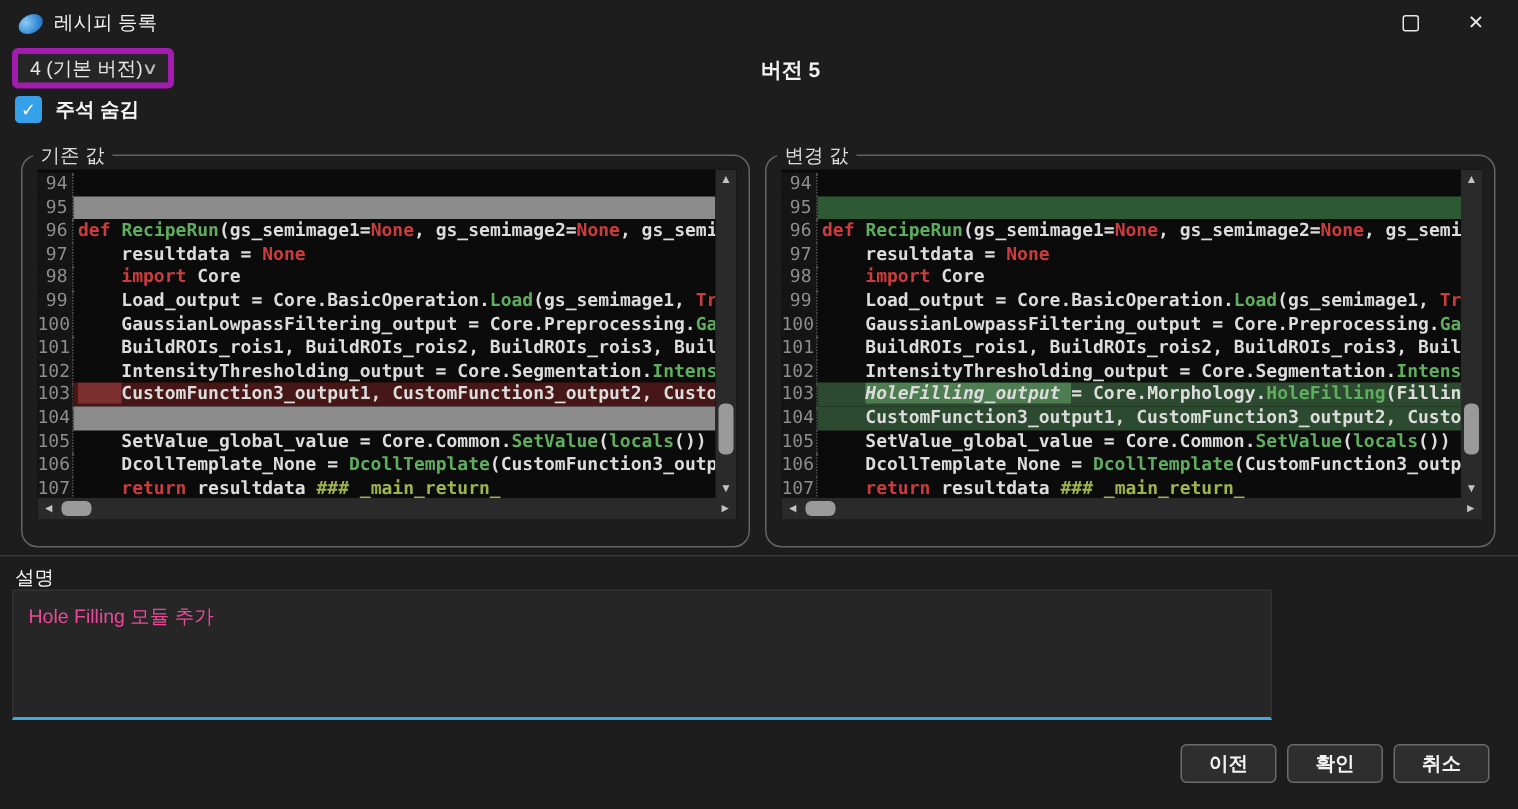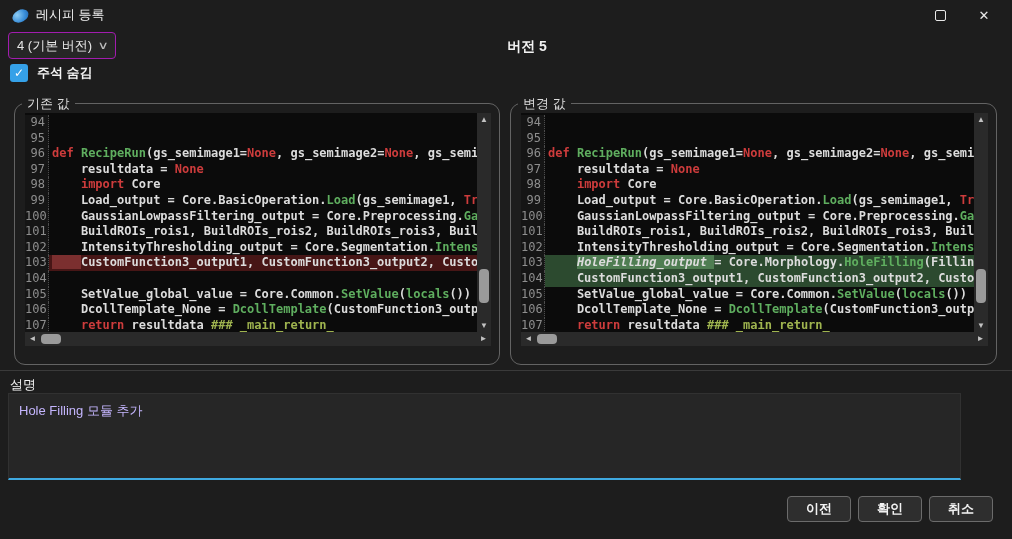--- a/index.html
+++ b/index.html
@@ -19,21 +19,21 @@
     border-radius:50%; transform:rotate(-28deg);
   }
   .win-title { position:absolute; left:36px; top:0; line-height:30px; font-size:13px; color:#f2f2f2; }
   .win-btn { position:absolute; top:0; width:40px; height:30px; display:flex; align-items:center; justify-content:center; color:#e8e8e8; cursor:default; }
   .btn-max { right:52px; }
   .btn-close { right:8px; font-size:13px; }
   .max-glyph { width:11px; height:11px; border:1px solid #e8e8e8; border-radius:2px; display:block; }
   
   .dropdown {
     position:absolute; left:8px; top:32px; width:108px; height:27px;
-    background:#262626; border:1px solid #a21caf; border-radius:4px;
+    background:#262626; border:4px solid #a21caf; border-radius:4px;
     display:flex; align-items:center; padding:0 8px; font-size:13px; color:#e6e6e6;
   }
   .dropdown .chev { margin-left:auto; color:#bdbdbd; font-size:11px; transform:scaleX(1.4); }
   .center-title { position:absolute; top:38px; left:42px; right:0; text-align:center; font-size:14px; font-weight:bold; color:#f2f2f2; }
   .chk-row { position:absolute; left:10px; top:64px; display:flex; align-items:center; }
   .checkbox {
     width:18px; height:18px; border-radius:3px; background:#35a1e8;
     display:flex; align-items:center; justify-content:center;
     color:#fff; font-size:12px; font-weight:bold;
   }
@@ -46,21 +46,21 @@
     position:absolute; top:-9px; left:7px; background:#1d1d1d; padding:0 5px;
     font-size:13px; color:#dcdcdc;
   }
   
   .code-panel {
     position:absolute; left:10px; top:9px; right:8px; height:233px;
     background:#0b0b0b; overflow:hidden;
   }
   .code-rows { position:absolute; left:0; top:2px; right:14px; bottom:14px; overflow:hidden;
     font-family:"DejaVu Sans Mono","Liberation Mono",monospace; font-size:12px; font-weight:bold; }
-  .code-line { display:flex; height:15.6px; line-height:15.6px;align-items:center; }
+  .code-line { display:flex; height:15.6px; line-height:15.6px; }
   .line-num {
     flex:none; width:24px; padding-right:3px; text-align:right;
     color:#8e8e8e; background:#151515; border-right:1px dotted #4c4c4c; font-weight:normal;
   }
   .line-content { flex:1; padding-left:3px; white-space:pre; overflow:hidden; color:#dcdcdc; }
   .bg-ph      { background:#8c8c8c; }
   .bg-del     { background:#471616; }
   .bg-add     { background:#2c4a2f; }
   .bg-addfull { background:#2d5a33; }
   .seg-k { color:#cd3c3c; }
@@ -74,23 +74,23 @@
   .vscroll .arr.up { top:0; } .vscroll .arr.down { bottom:0; }
   .vthumb { position:absolute; left:2px; width:10px; height:34px; top:156px; background:#9a9a9a; border-radius:4px; }
   .hscroll { position:absolute; left:0; right:0; bottom:0; height:14px; background:#2a2a2a; }
   .hscroll .arr { position:absolute; top:0; height:14px; width:13px; color:#c2c2c2; font-size:8px; text-align:center; line-height:14px; }
   .hscroll .arr.left { left:1px; } .hscroll .arr.right { right:1px; }
   .hthumb { position:absolute; top:2px; left:16px; width:20px; height:10px; background:#9a9a9a; border-radius:4px; }
   
   .divider { position:absolute; left:0; top:370px; width:100%; height:1px; background:#3a3a3a; }
   .desc-label { position:absolute; left:10px; top:376px; font-size:13px; font-weight:normal; color:#f2f2f2; }
   .desc-box {
-    position:absolute; left:8px; top:393px; width:953px; height:87px;
+    position:absolute; left:8px; top:393px; width:840px; height:87px;
     background:#262626; border:1px solid #313131; border-bottom:2px solid #3fa9e0;
-    padding:8px 10px; font-size:13px; color:#c4b5fd;
+    padding:8px 10px; font-size:13px; color:#ec4899;
   }
   
   .footer { position:absolute; right:19px; top:496px; display:flex; gap:7px; }
   .footer button {
     width:64px; height:26px; background:#2e2e2e; border:1px solid #6b6b6b; border-radius:4px;
     color:#f2f2f2; font-size:13px; font-weight:bold; font-family:inherit; cursor:default;
   }
 </style>
 </head>
 <body>

